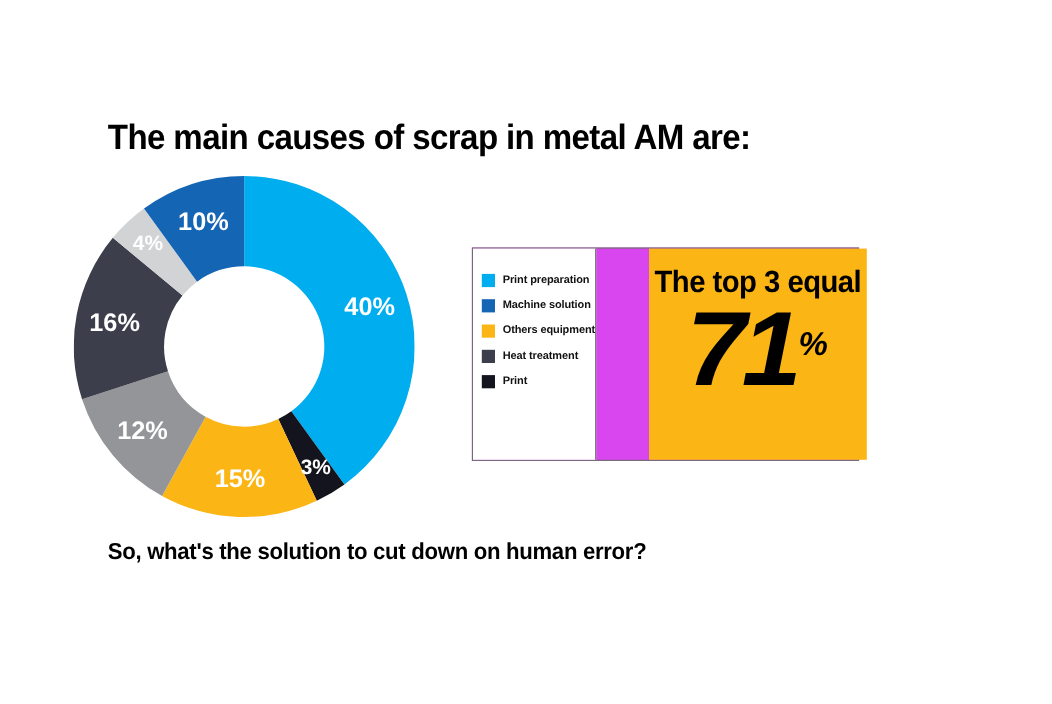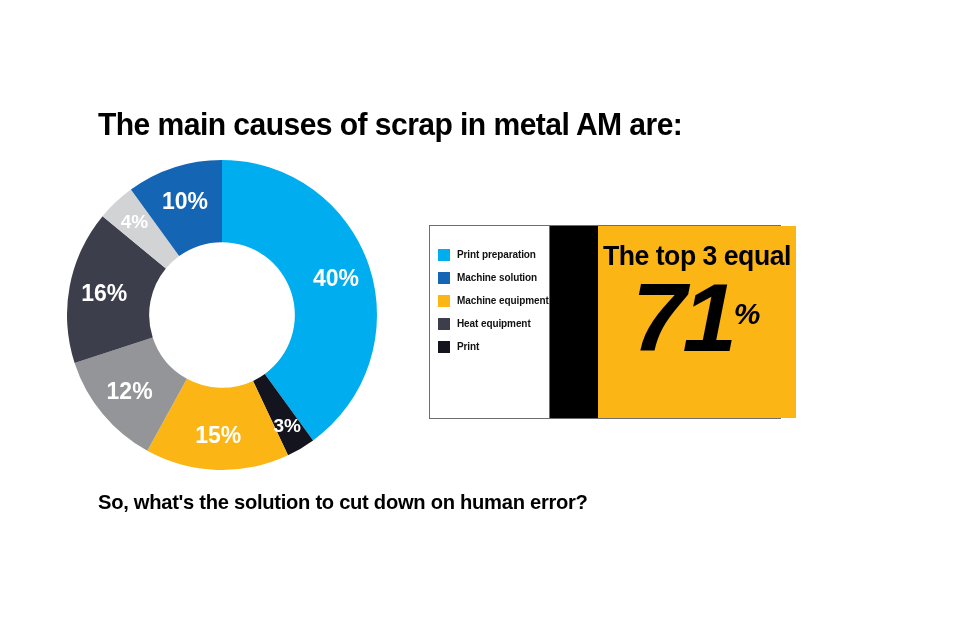--- a/index.html
+++ b/index.html
@@ -53,21 +53,21 @@
   
   #info-panel {
     position: absolute;
     left: 429px;
     top: 225px;
     width: 352px;
     height: 194px;
     display: flex;
     box-sizing: border-box;
     border: 1px solid #6e6e6e;
-    background: #000000;
+    background: #d946ef;
   }
   #legend-box {
     width: 165px;
     box-sizing: border-box;
     border-right: 1px solid #6e6e6e;
     background: #ffffff;
     padding: 17px 0 0 8px;
   }
   .legend-item {
     display: flex;
@@ -177,25 +177,25 @@
       <div class="legend-item">
         <span class="legend-swatch" style="background: rgb(0, 174, 239);"></span>
         <span class="legend-label">Print preparation</span>
       </div>
       <div class="legend-item">
         <span class="legend-swatch" style="background: rgb(21, 101, 181);"></span>
         <span class="legend-label">Machine solution</span>
       </div>
       <div class="legend-item">
         <span class="legend-swatch" style="background: rgb(251, 181, 21);"></span>
-        <span class="legend-label">Machine equipment</span>
+        <span class="legend-label">Others equipment</span>
       </div>
       <div class="legend-item">
         <span class="legend-swatch" style="background: rgb(60, 62, 76);"></span>
-        <span class="legend-label">Heat equipment</span>
+        <span class="legend-label">Heat treatment</span>
       </div>
       <div class="legend-item">
         <span class="legend-swatch" style="background: rgb(20, 20, 30);"></span>
         <span class="legend-label">Print</span>
       </div>
     </div>
 
   <div id="callout-box" style="background: rgb(251, 181, 21); margin-left: 48px;">
     <div id="callout-heading">The top 3 equal</div>
     <div id="callout-figure">

